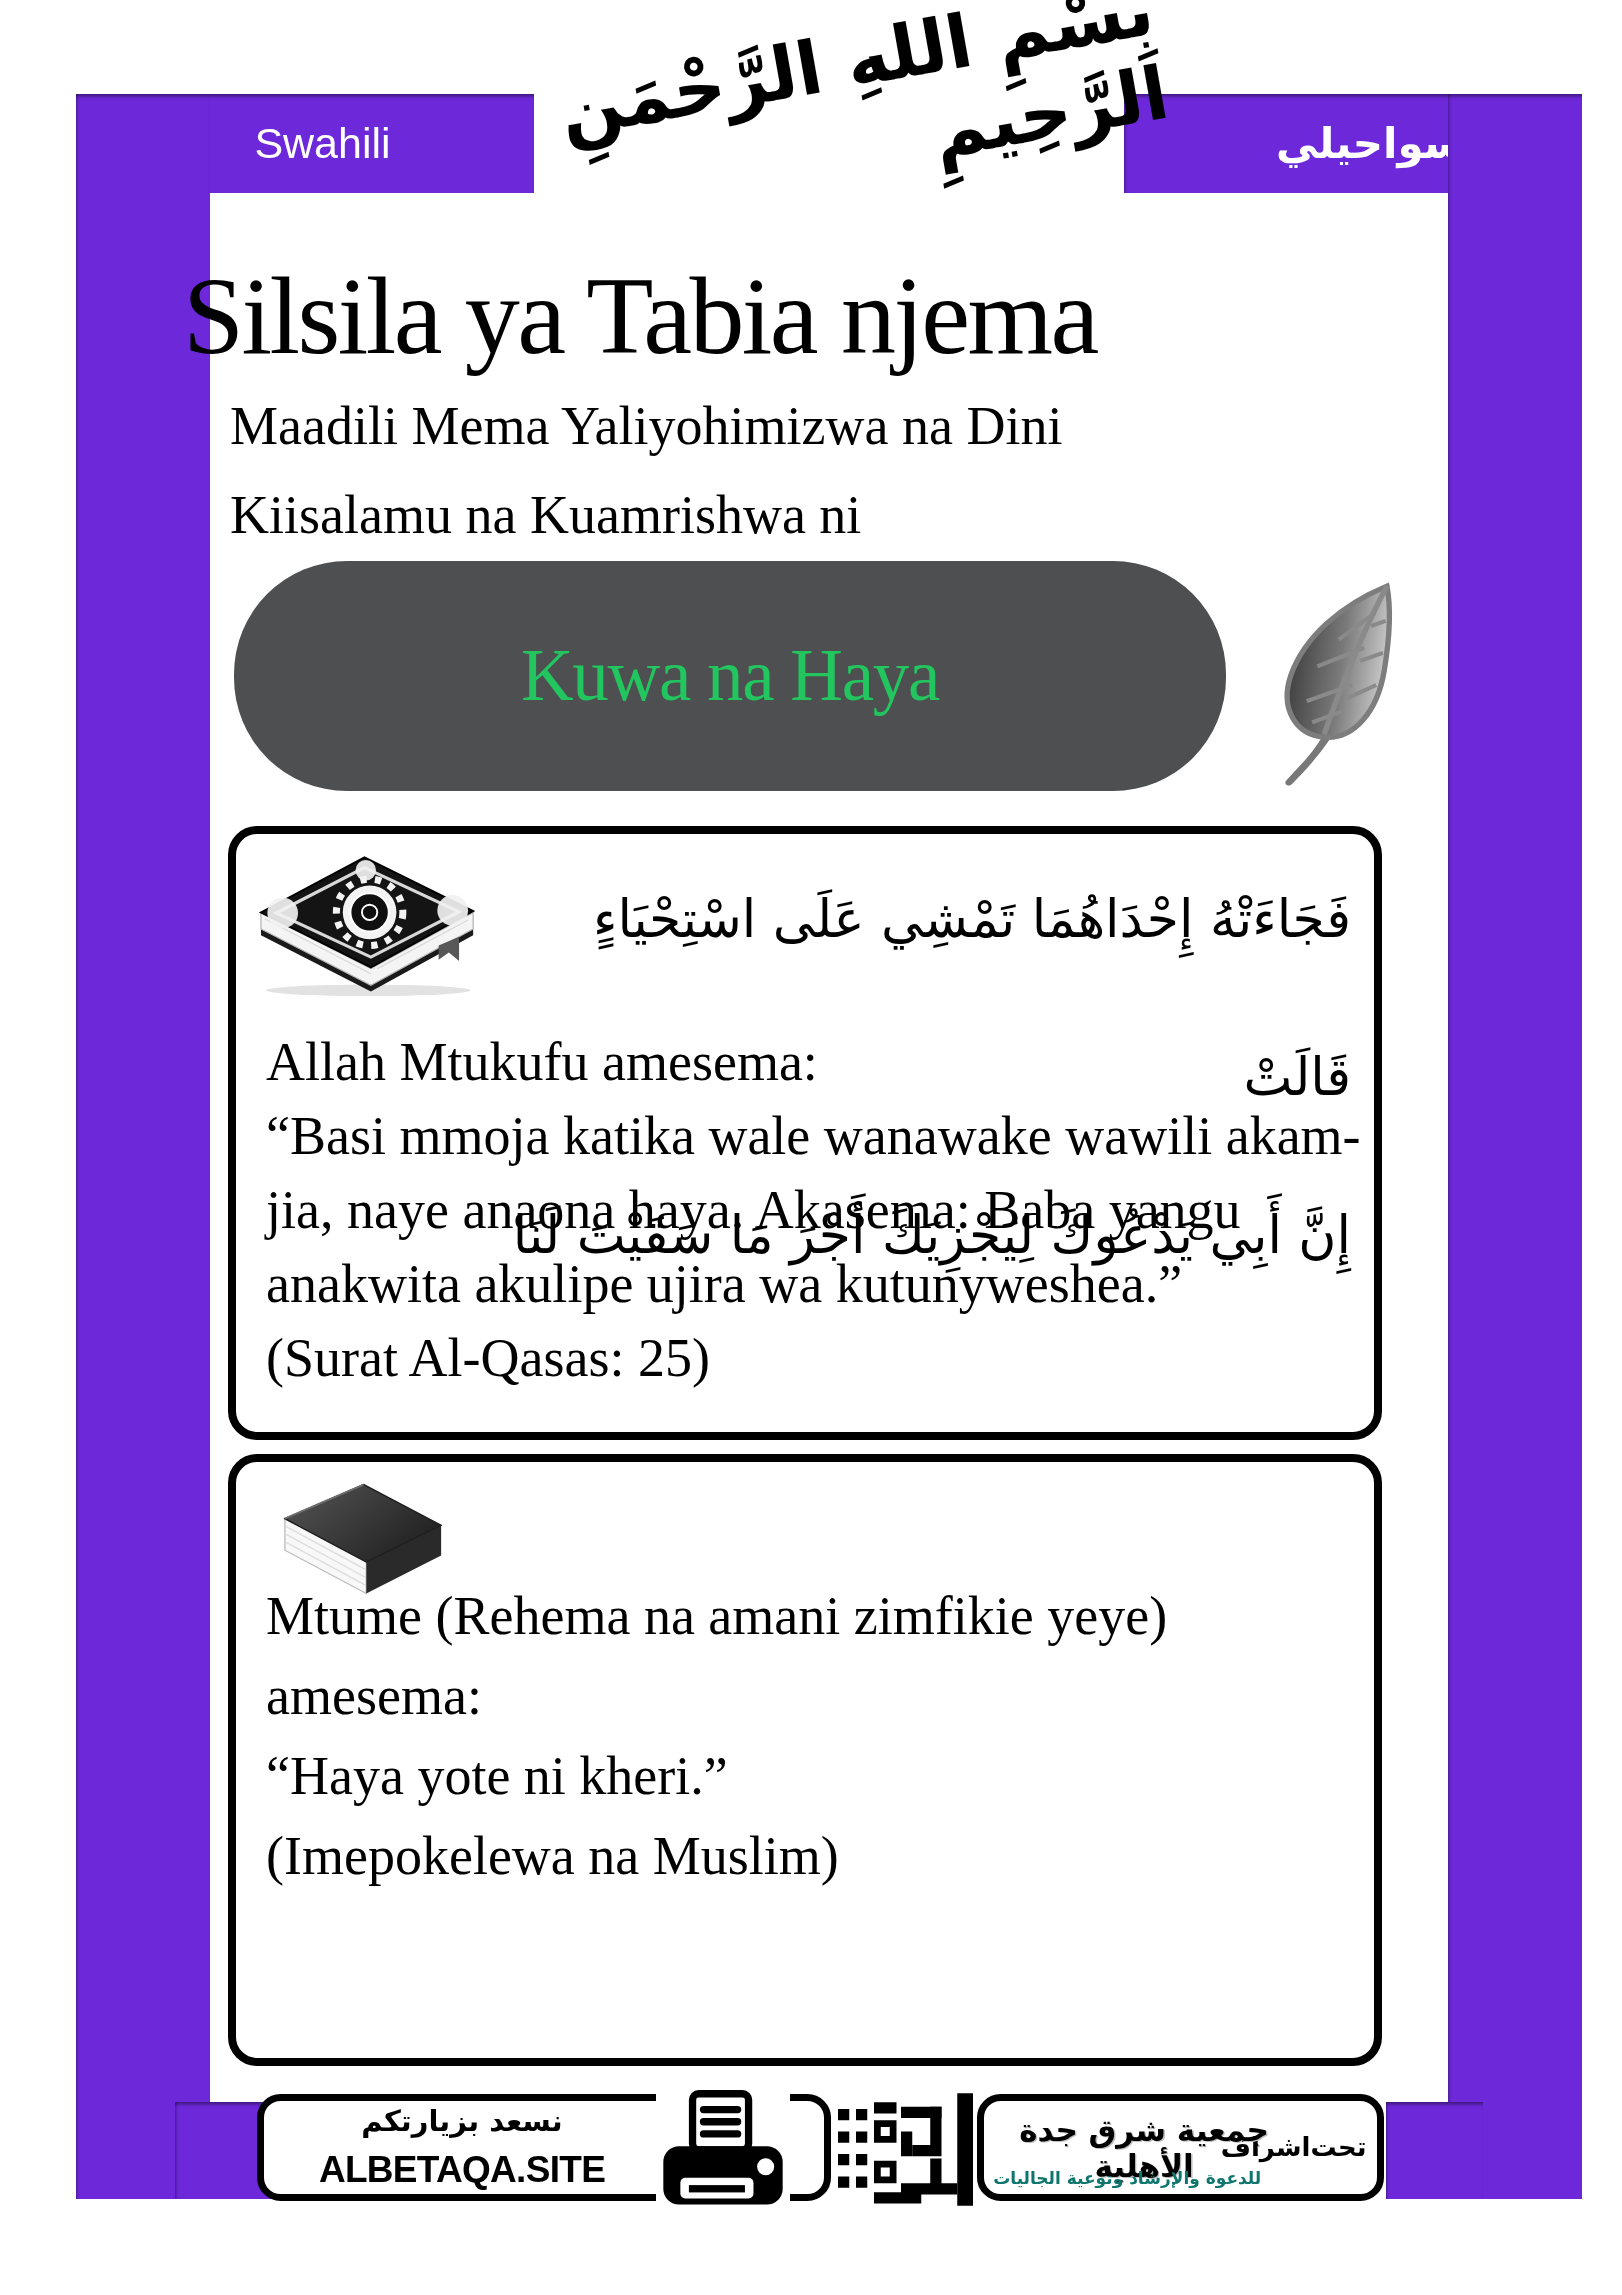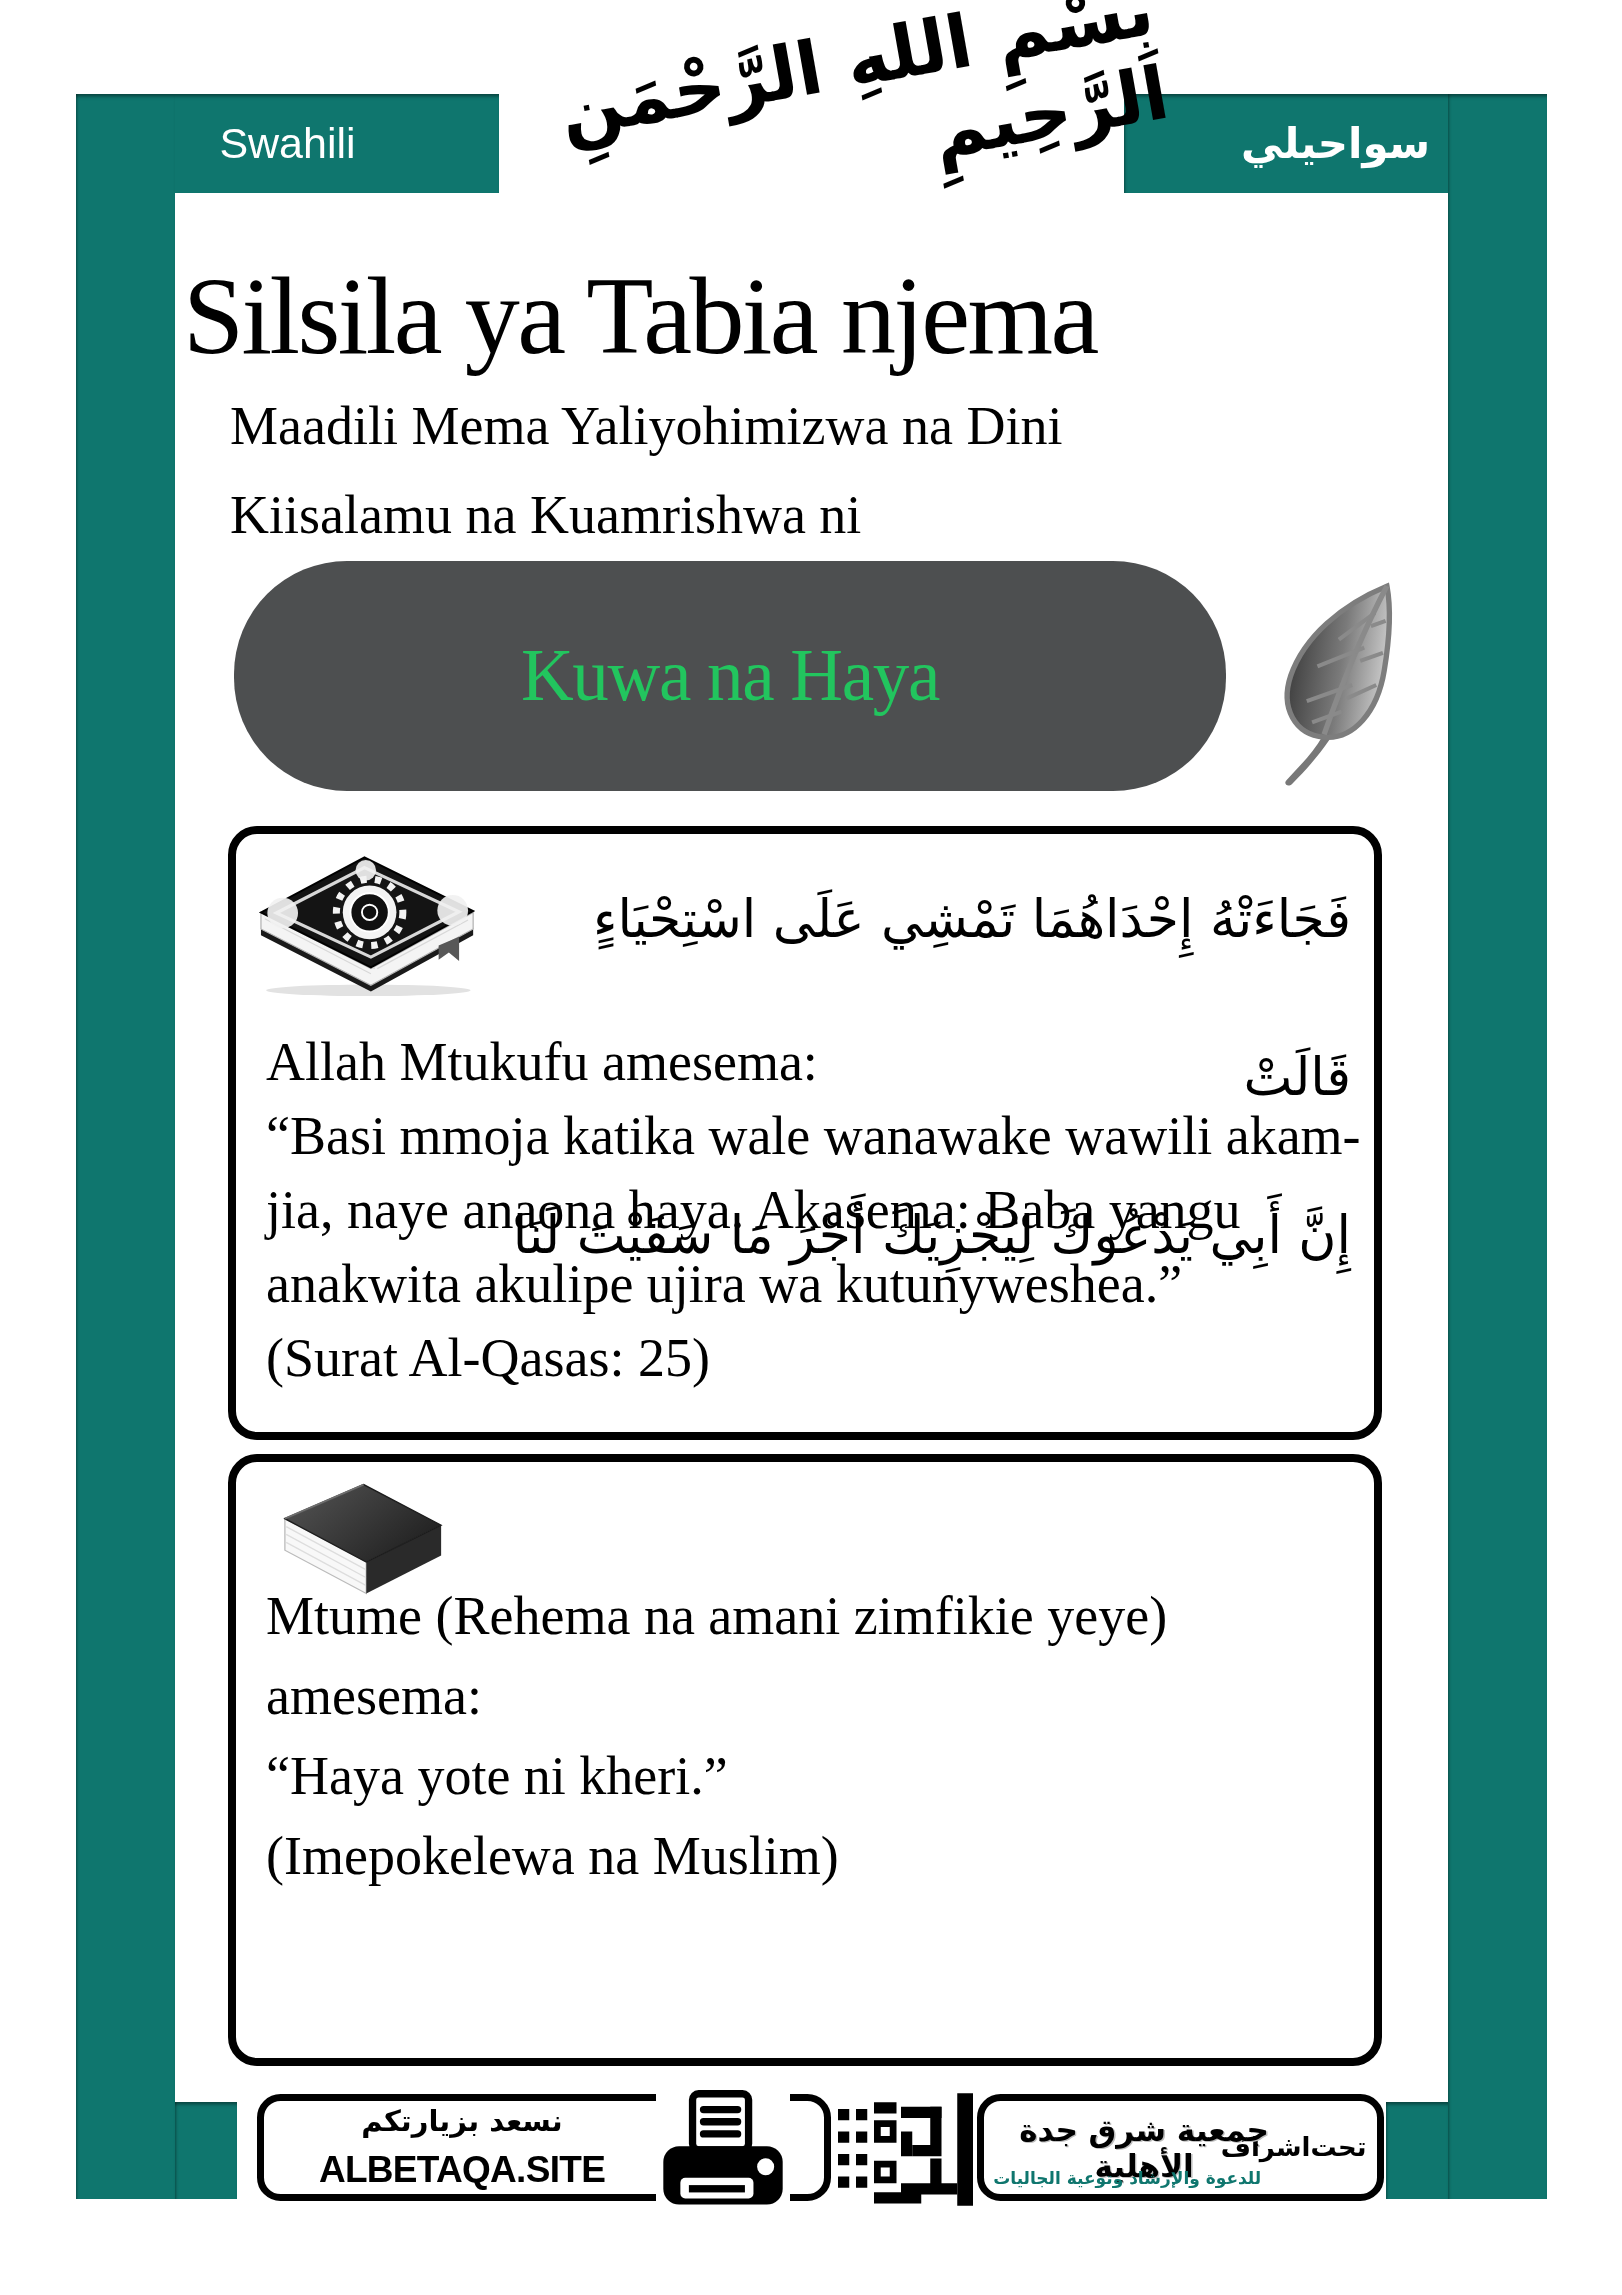--- a/index.html
+++ b/index.html
@@ -2,22 +2,22 @@
 <html style="font-size:10.5px"><head>
 <meta charset="utf-8">
 <style>
   html,body{margin:0;padding:0;background:#9a9a9a;}
   .page{
     position:relative;width:1623px;height:2295px;background:#fff;
     font-family:"Liberation Serif","DejaVu Serif",serif;color:#000;overflow:hidden;
   }
   .abs{position:absolute;}
   
-  .frame{position:absolute;background:#0f766e;
-    box-shadow:inset 0 4.6px 3.3px -2px rgba(0,0,0,.40), inset 3.3px 0 2.6px -2px rgba(0,0,0,.30);}
+  .frame{position:absolute;background:#6d28d9;
+    box-shadow:inset 0 4.6px 3.3px -2px rgba(0,0,0,.40), inset 3.3px 0 2.6px -2px rgba(0,0,0,.30);padding-left:35px;}
   .tab-left{left:76px;top:94px;width:423px;height:99px;display:flex;align-items:center;justify-content:center;}
   .tab-right{left:1124px;top:94px;width:423px;height:99px;display:flex;align-items:center;justify-content:center;}
   .strip-left{left:76px;top:94px;width:99px;height:2105px;}
   .strip-right{left:1448px;top:94px;width:99px;height:2105px;}
   .foot-left{left:175px;top:2102px;width:62px;height:97px;}
   .foot-right{left:1386px;top:2102px;width:62px;height:97px;}
   .tab-label{color:#fff;font-family:"Liberation Sans","DejaVu Sans",sans-serif;font-size:43px;}
   .tab-label.ar{font-family:"DejaVu Sans",sans-serif;font-weight:bold;font-size:42px;}
   
   .bismillah{left:471px;top:5.2px;width:694px;height:209px;display:flex;align-items:center;justify-content:center;

